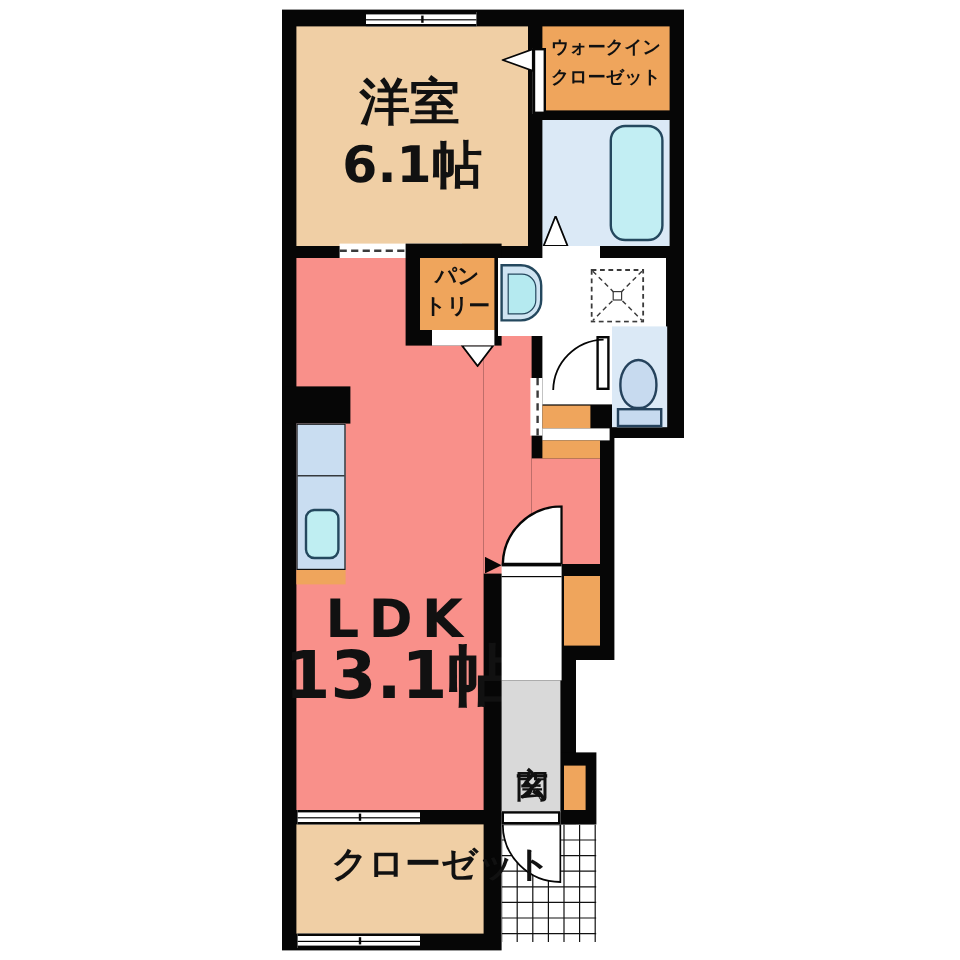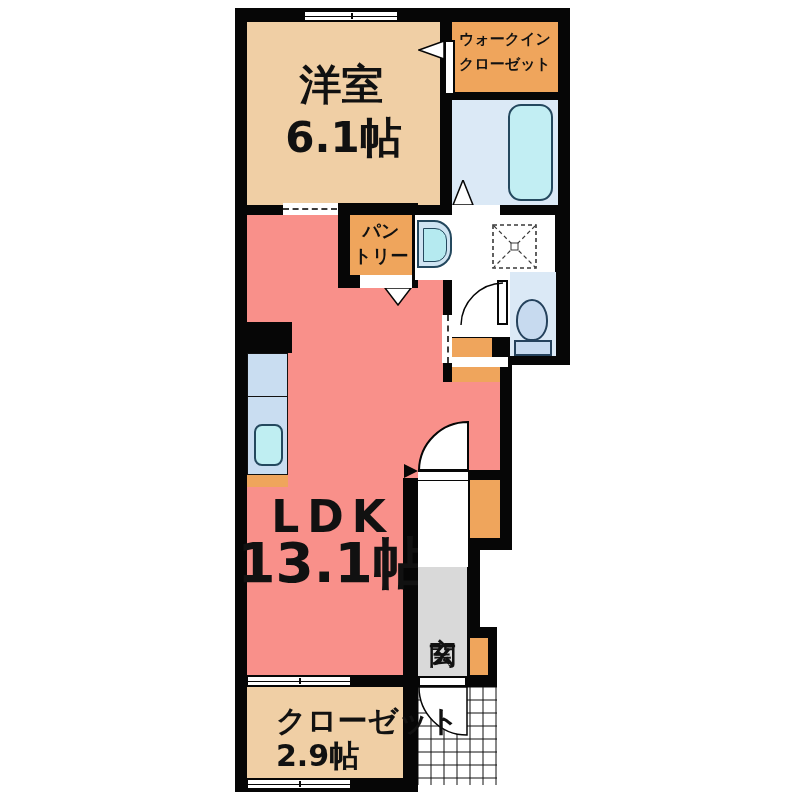--- a/index.html
+++ b/index.html
@@ -156,21 +156,20 @@
   <div class="abs label center" style="left:418px;top:580px;width:49px;height:85px;font-size:26px;writing-mode:vertical-rl;letter-spacing:6px;">玄関</div>
   <div class="abs room orange" style="left:470px;top:638px;width:18px;height:37px;"></div>
 
   <div class="abs leaf" style="left:418px;top:676px;width:49px;height:11px;"></div>
   <svg class="abs" style="left:418px;top:687px;" width="50" height="50">
     <path d="M 1 0 A 48 48 0 0 0 49 48 L 49 0 Z" fill="#ffffff" stroke="#060606" stroke-width="1.5"></path>
   </svg>
 
   <div class="abs room tan" style="left:247px;top:687px;width:156px;height:91px;"></div>
   <div class="abs label" style="left:276px;top:705px;font-size:30px;">クローゼット</div>
-  <div class="abs label" style="left:276px;top:740px;font-size:30px;">2.9帖</div>
 
   <div class="abs window" style="left:305px;top:10px;width:92px;height:12px;">
     <div class="mid"></div>
     <div class="tick"></div>
   </div>
   <div class="abs window" style="left:248px;top:675px;width:102px;height:12px;">
     <div class="mid"></div>
     <div class="tick"></div>
   </div>
   <div class="abs window" style="left:248px;top:778px;width:102px;height:12px;">

